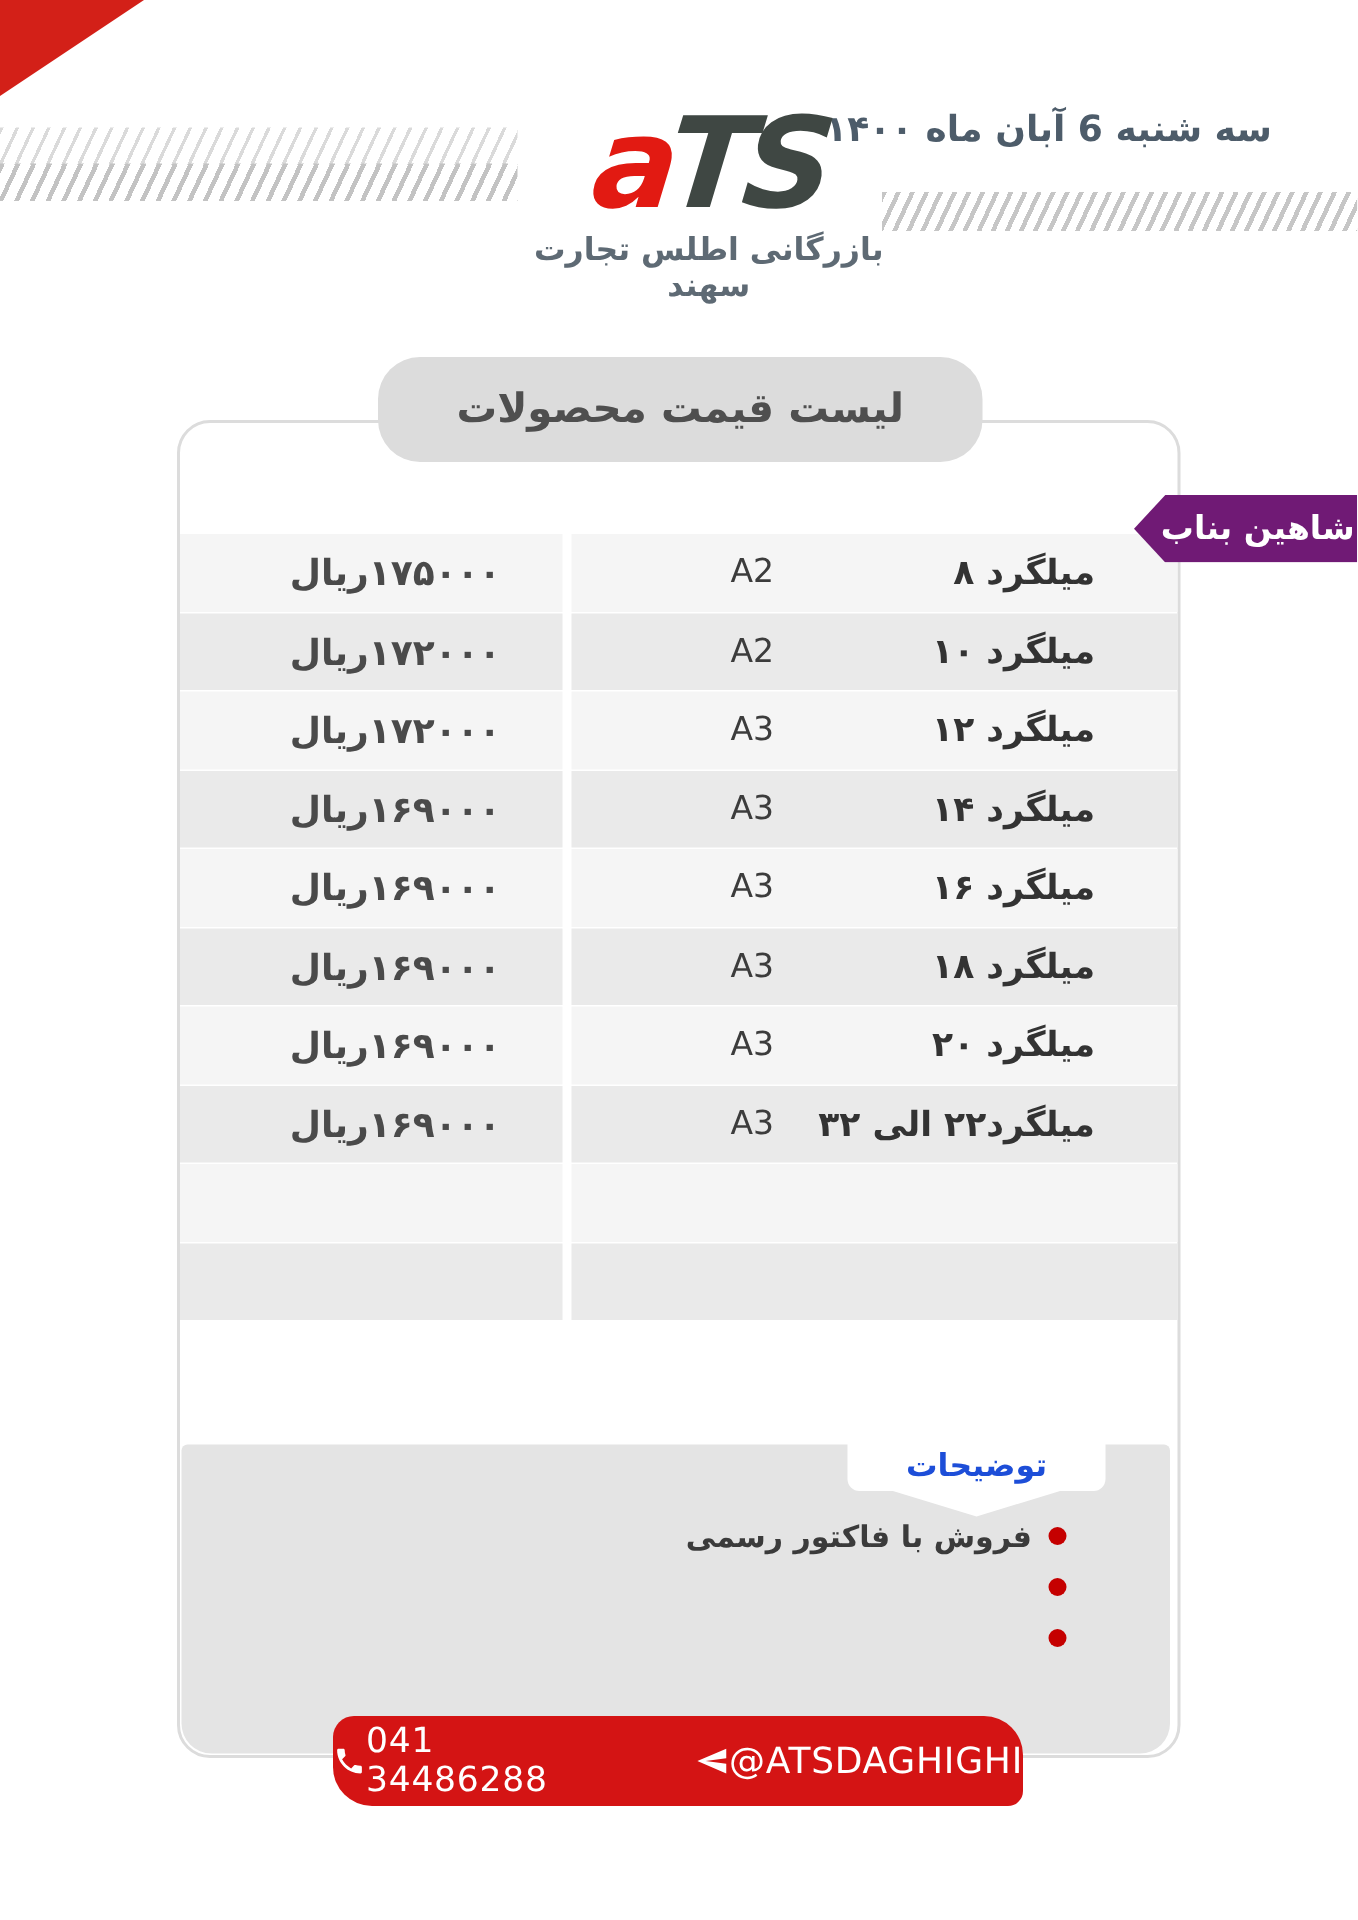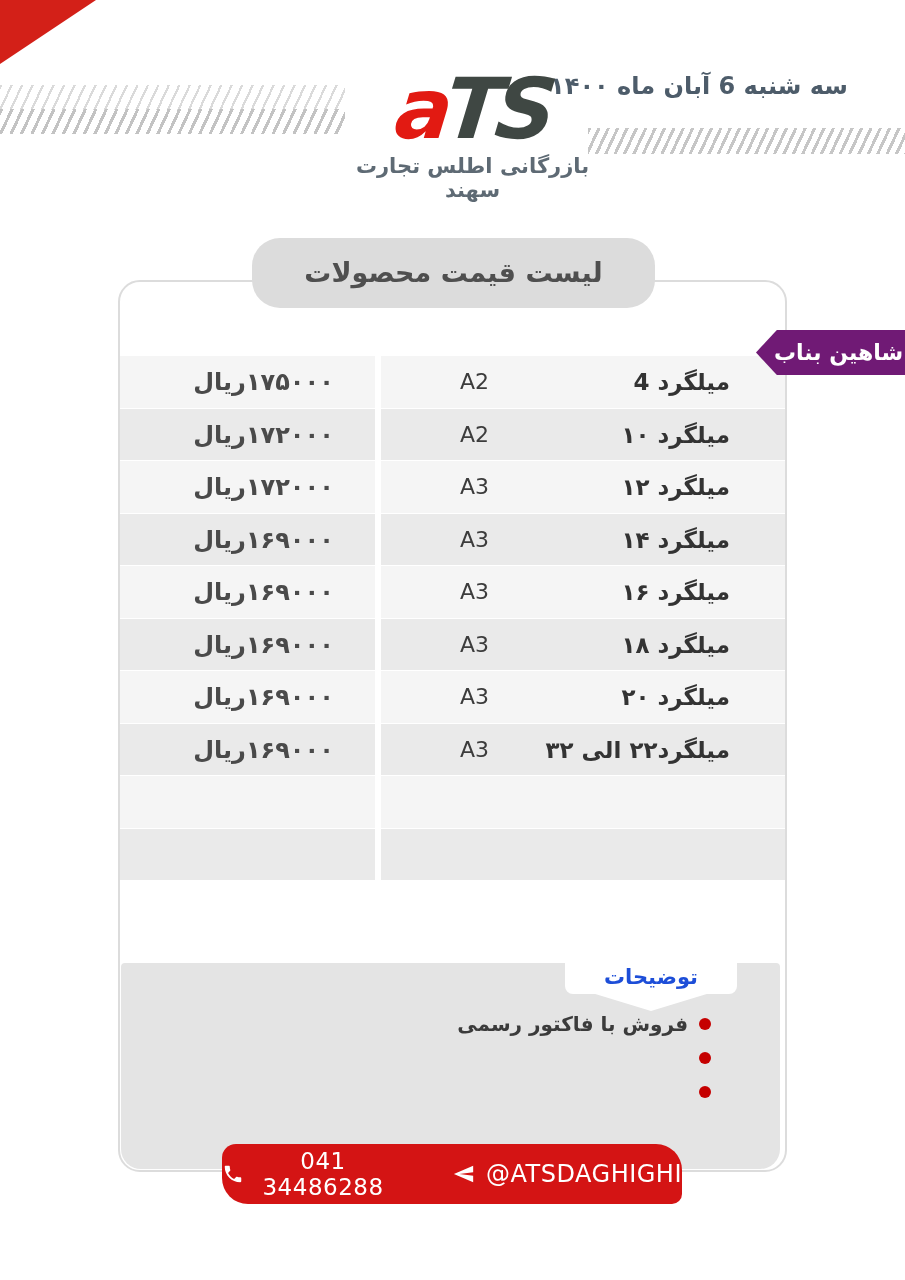--- a/index.html
+++ b/index.html
@@ -59,21 +59,21 @@
   .row{position:relative;height:52.5px;}
   .row .bgL{position:absolute;left:0;top:0;bottom:1px;width:255px;}
   .row .bgR{position:absolute;left:261px;top:0;bottom:1px;right:0;}
   .row.odd .bgL,.row.odd .bgR{background:#f5f5f5;}
   .row.even .bgL,.row.even .bgR{background:#eaeaea;}
   .row .price{
     position:absolute;left:16px;top:0;width:255px;line-height:52px;text-align:center;
     direction:rtl;font-size:24px;color:#4a4a4a;font-weight:bold;
   }
   .row .grade{
-    position:absolute;left:340px;top:0;width:56px;line-height:52px;text-align:left;
+    position:absolute;left:340px;top:0;width:56px;line-height:52px;text-align:right;
     font-size:22px;color:#3c3c3c;
   }
   .row .pname{
     position:absolute;right:55px;top:0;line-height:52px;
     direction:rtl;font-size:23px;color:#333333;font-weight:bold;
   }
   
   .notes-bg{
     position:absolute;left:121px;top:963px;width:659px;height:206px;z-index:2;
     background:#e4e4e4;border-radius:4px 4px 20px 20px;
@@ -97,21 +97,21 @@
   .note-item .txt{
     position:absolute;right:217px;top:0;line-height:24px;white-space:nowrap;
     direction:rtl;font-size:20px;font-weight:bold;color:#3b3b3b;
   }
   
   .contactbar{
     position:absolute;left:222px;top:1144px;width:460px;height:60px;z-index:4;
     background:#d41414;border-radius:14px 26px 10px 26px;
     display:flex;align-items:center;justify-content:center;gap:62px;color:#ffffff;
   }
-  .cgroup{display:flex;align-items:center;gap:11px;text-align:center;}
+  .cgroup{display:flex;align-items:center;gap:0;}
   .cgroup .num{font-size:23px;letter-spacing:0.5px;}
   .cgroup .handle{font-size:24px;letter-spacing:0.5px;}
   .icon svg{display:block;}
 </style>
 </head>
 <body>
 
 <div class="page">
 
   <div class="corner-tri"></div>
@@ -131,21 +131,21 @@
   <div class="card"></div>
 
   <div class="ribbon">شاهین بناب</div>
 
   <div class="table">
       <div class="row odd">
         <div class="bgL"></div>
         <div class="bgR"></div>
         <span class="price">۱۷۵۰۰۰ریال</span>
         <span class="grade" dir="ltr">A2</span>
-        <span class="pname">میلگرد 4</span>
+        <span class="pname">میلگرد ۸</span>
       </div>
       <div class="row even">
         <div class="bgL"></div>
         <div class="bgR"></div>
         <span class="price">۱۷۲۰۰۰ریال</span>
         <span class="grade" dir="ltr">A2</span>
         <span class="pname">میلگرد ۱۰</span>
       </div>
       <div class="row odd">
         <div class="bgL"></div>

